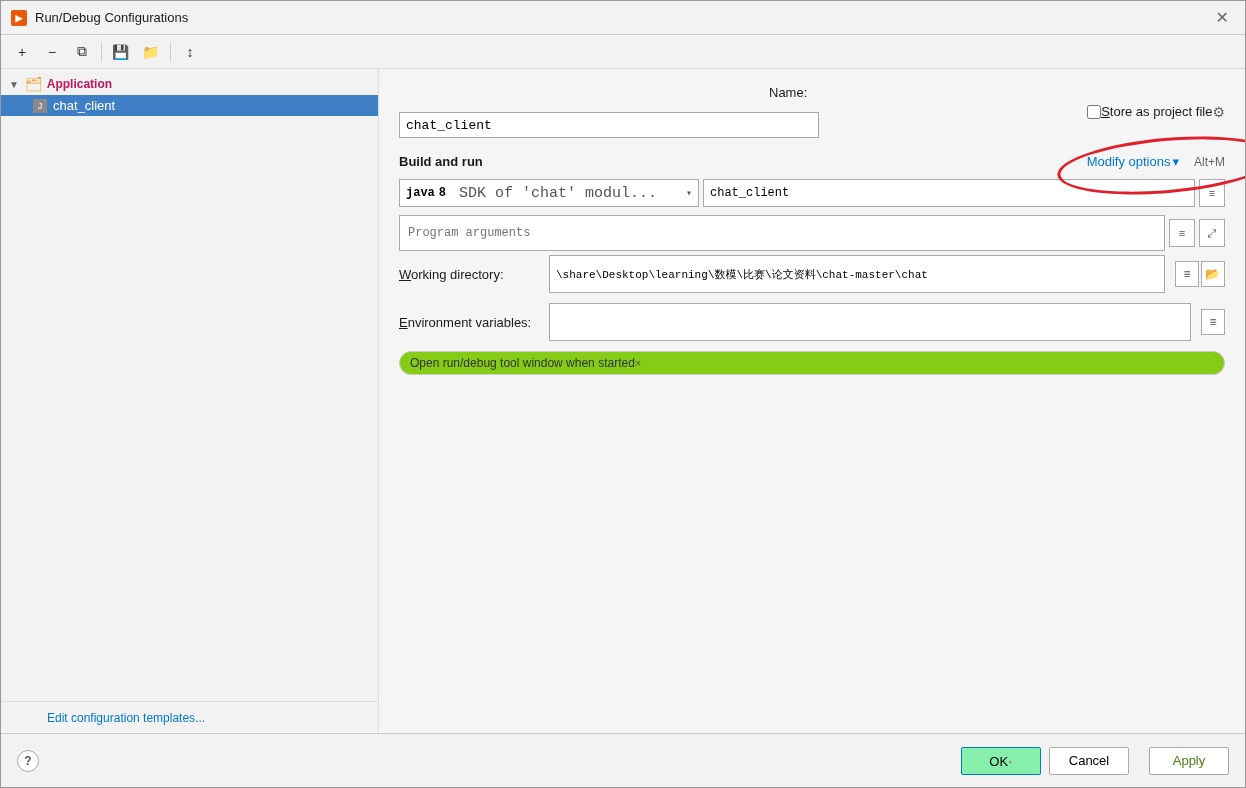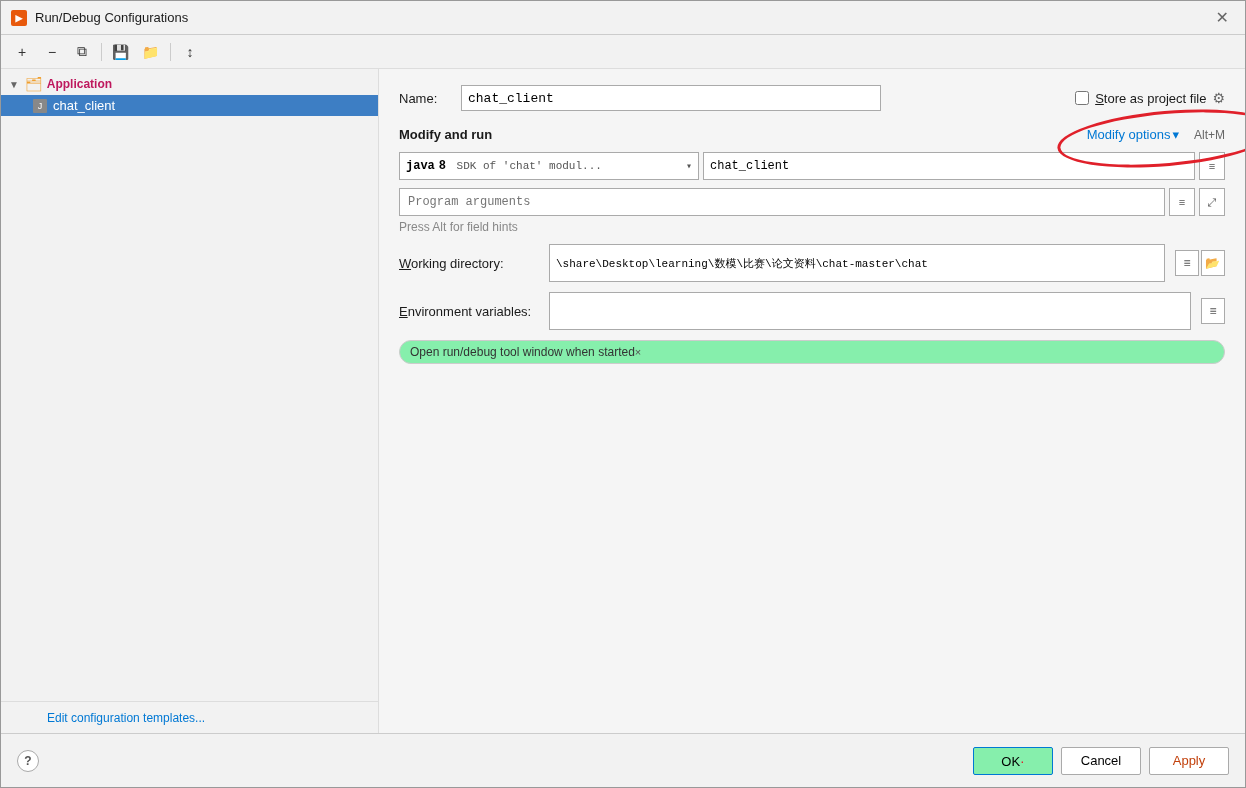--- a/index.html
+++ b/index.html
@@ -167,42 +167,42 @@
       padding: 16px 20px 0 20px;
     }
     .name-row {
       display: flex;
       align-items: center;
       justify-content: space-between;
       margin-bottom: 16px;
     }
     .name-left {
       display: flex;
-      align-items: center;
+      align-items: flex-end;
       gap: 12px;
+      flex-direction: column;
     }
     .field-label {
       font-size: 13px;
       color: #1a1a1a;
       min-width: 50px;
     }
     .name-input {
       width: 420px;
       height: 26px;
       border: 1px solid #aaa;
       background: white;
       padding: 2px 6px;
       font-size: 13px;
       font-family: 'Courier New', monospace;
       outline: none;
     }
     .store-project {
       display: flex;
       align-items: center;
-      gap: 6px;
     }
     .store-checkbox {
       width: 14px;
       height: 14px;
       border: 1px solid #aaa;
       background: white;
       cursor: pointer;
     }
     .store-label {
       font-size: 13px;
@@ -271,21 +271,21 @@
       padding: 2px 6px;
       font-family: 'Courier New', monospace;
       font-size: 12px;
       cursor: pointer;
       display: flex;
       align-items: center;
       gap: 4px;
       min-width: 300px;
     }
     .sdk-label-bold { font-weight: bold; }
-    .sdk-label-normal { color: #555; font-size: 11px; }
+    .sdk-label-normal { color: #555; font-size: 15px; }
     .dropdown-arrow {
       margin-left: auto;
       font-size: 10px;
       color: #555;
     }
     .main-class-input {
       flex: 1;
       height: 28px;
       border: 1px solid #aaa;
       background: white;
@@ -307,21 +307,21 @@
       color: #555;
     }
     .program-args-row {
       display: flex;
       align-items: center;
       margin-bottom: 4px;
       gap: 4px;
     }
     .program-args-input {
       flex: 1;
-      height: 28px;
+      height: 36px;
       border: 1px solid #aaa;
       background: white;
       padding: 2px 8px;
       font-family: 'Courier New', monospace;
       font-size: 12px;
       color: #14532d;
       outline: none;
     }
     .hint-text {
       font-size: 12px;
@@ -371,21 +371,21 @@
     }
     .env-hint {
       font-size: 11px;
       color: #888;
       margin-left: 150px;
       margin-bottom: 14px;
     }
     .open-tool-tag {
       display: inline-flex;
       align-items: center;
-      background: #86efac;
+      background: #84cc16;
       border: 1px solid #ccc;
       padding: 4px 10px;
       border-radius: 12px;
       font-size: 12px;
       color: #333;
       cursor: default;
     }
     .tag-close {
       cursor: pointer;
       font-size: 11px;
@@ -431,22 +431,23 @@
       cursor: pointer;
       font-size: 13px;
       padding: 0 16px;
       border-radius: 2px;
     }
     .dialog-btn.primary {
       border: 1px solid #0078d4;
       background: #86efac;
     }
     .dialog-btn.disabled {
-      color: #c2410c;
+      color: #4d7c0f;
       cursor: default;
+      margin-left: 12px;
     }
     .ok-dot {
       color: #e0202a;
       font-size: 14px;
     }
   </style>
 </head>
 <body>
 
 <div class="dialog">
@@ -513,21 +514,21 @@
         <div class="store-project">
           <input type="checkbox" class="store-checkbox" style="">
           <span class="store-label">
             <u>S</u>tore as project file
           </span>
           <span class="gear-icon">⚙</span>
         </div>
       </div>
 
       <div class="section-header">
-        <span class="section-title">Modify and run</span>
+        <span class="section-title">Build and run</span>
         <div class="modify-options-area">
           <div class="red-circle"></div>
           <button class="modify-options-btn">
             <span>Modify options</span>
             <span>▾</span>
           </button>
           <span class="modify-options-shortcut">Alt+M</span>
         </div>
       </div>
 
@@ -547,21 +548,20 @@
       <div class="program-args-row">
         <input class="program-args-input" type="text" placeholder="Program arguments" style="">
         <button class="expand-btn">
           <span>≡</span>
         </button>
         <button class="expand-btn">
           <span>⤢</span>
         </button>
       </div>
 
-      <div class="hint-text">Press Alt for field hints</div>
 
       <div class="field-row">
         <label class="field-row-label">
           <u>W</u>orking directory:
         </label>
         <input class="field-row-input path-input" type="text" value="\share\Desktop\learning\数模\比赛\论文资料\chat-master\chat" style="">
         <div class="field-row-actions">
           <button class="small-action-btn">
             <span>≡</span>
           </button>

